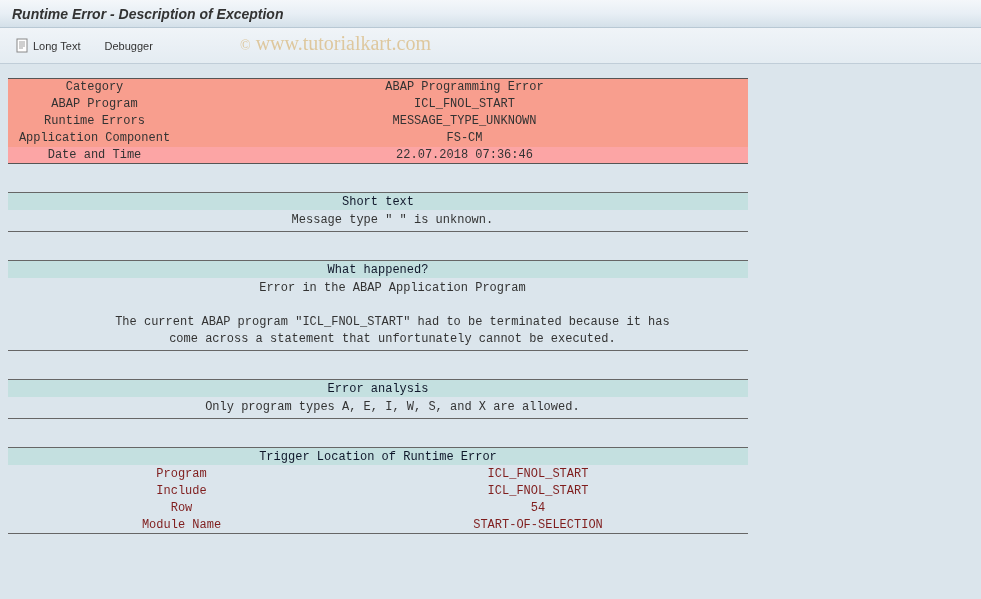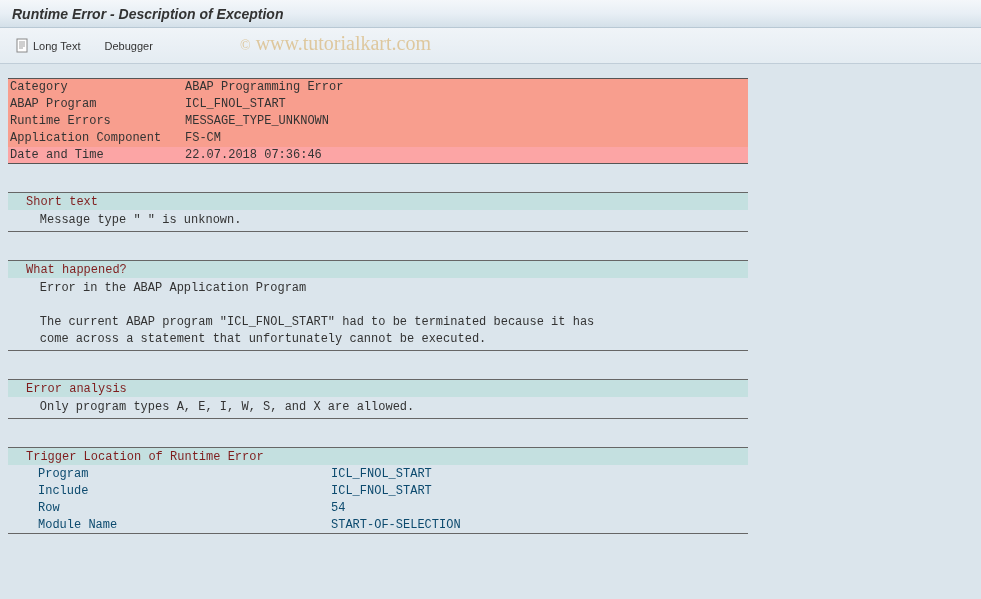--- a/index.html
+++ b/index.html
@@ -67,20 +67,21 @@
       font-family: serif;
       opacity: 0.7;
       z-index: 100;
       pointer-events: none;
     }
     .watermark .copy {
       font-size: 14px;
     }
     .content {
       padding: 14px 8px 8px 8px;
+      text-align: center;
     }
     .info-table {
       border-collapse: collapse;
       width: 740px;
       border-top: 1px solid #555;
       border-bottom: 1px solid #555;
     }
     .info-table tr {
       height: 17px;
     }
@@ -104,41 +105,41 @@
       width: 740px;
       margin-top: 28px;
       border-top: 1px solid #666;
       border-bottom: 1px solid #666;
     }
     .section-header {
       background: #c4e0e0;
       font-family: "Courier New", monospace;
       font-size: 12px;
       padding: 2px 18px;
-      color: #7f1d1d;
+      color: #0f172a;
       height: 17px;
     }
     .section-body {
       font-family: "Courier New", monospace;
       font-size: 12px;
       padding: 2px 3px;
       color: #333;
       line-height: 17px;
       white-space: pre;
     }
     .trigger-table {
       font-family: "Courier New", monospace;
       font-size: 12px;
       width: 100%;
       border-collapse: collapse;
     }
     .trigger-table td {
       padding: 1px 3px;
       height: 17px;
-      color: #0c4a6e;
+      color: #7f1d1d;
     }
     .trigger-table td.tlabel {
       width: 320px;
       padding-left: 30px;
     }
   </style>
 </head>
 <body>
 
 <div class="title-bar">

